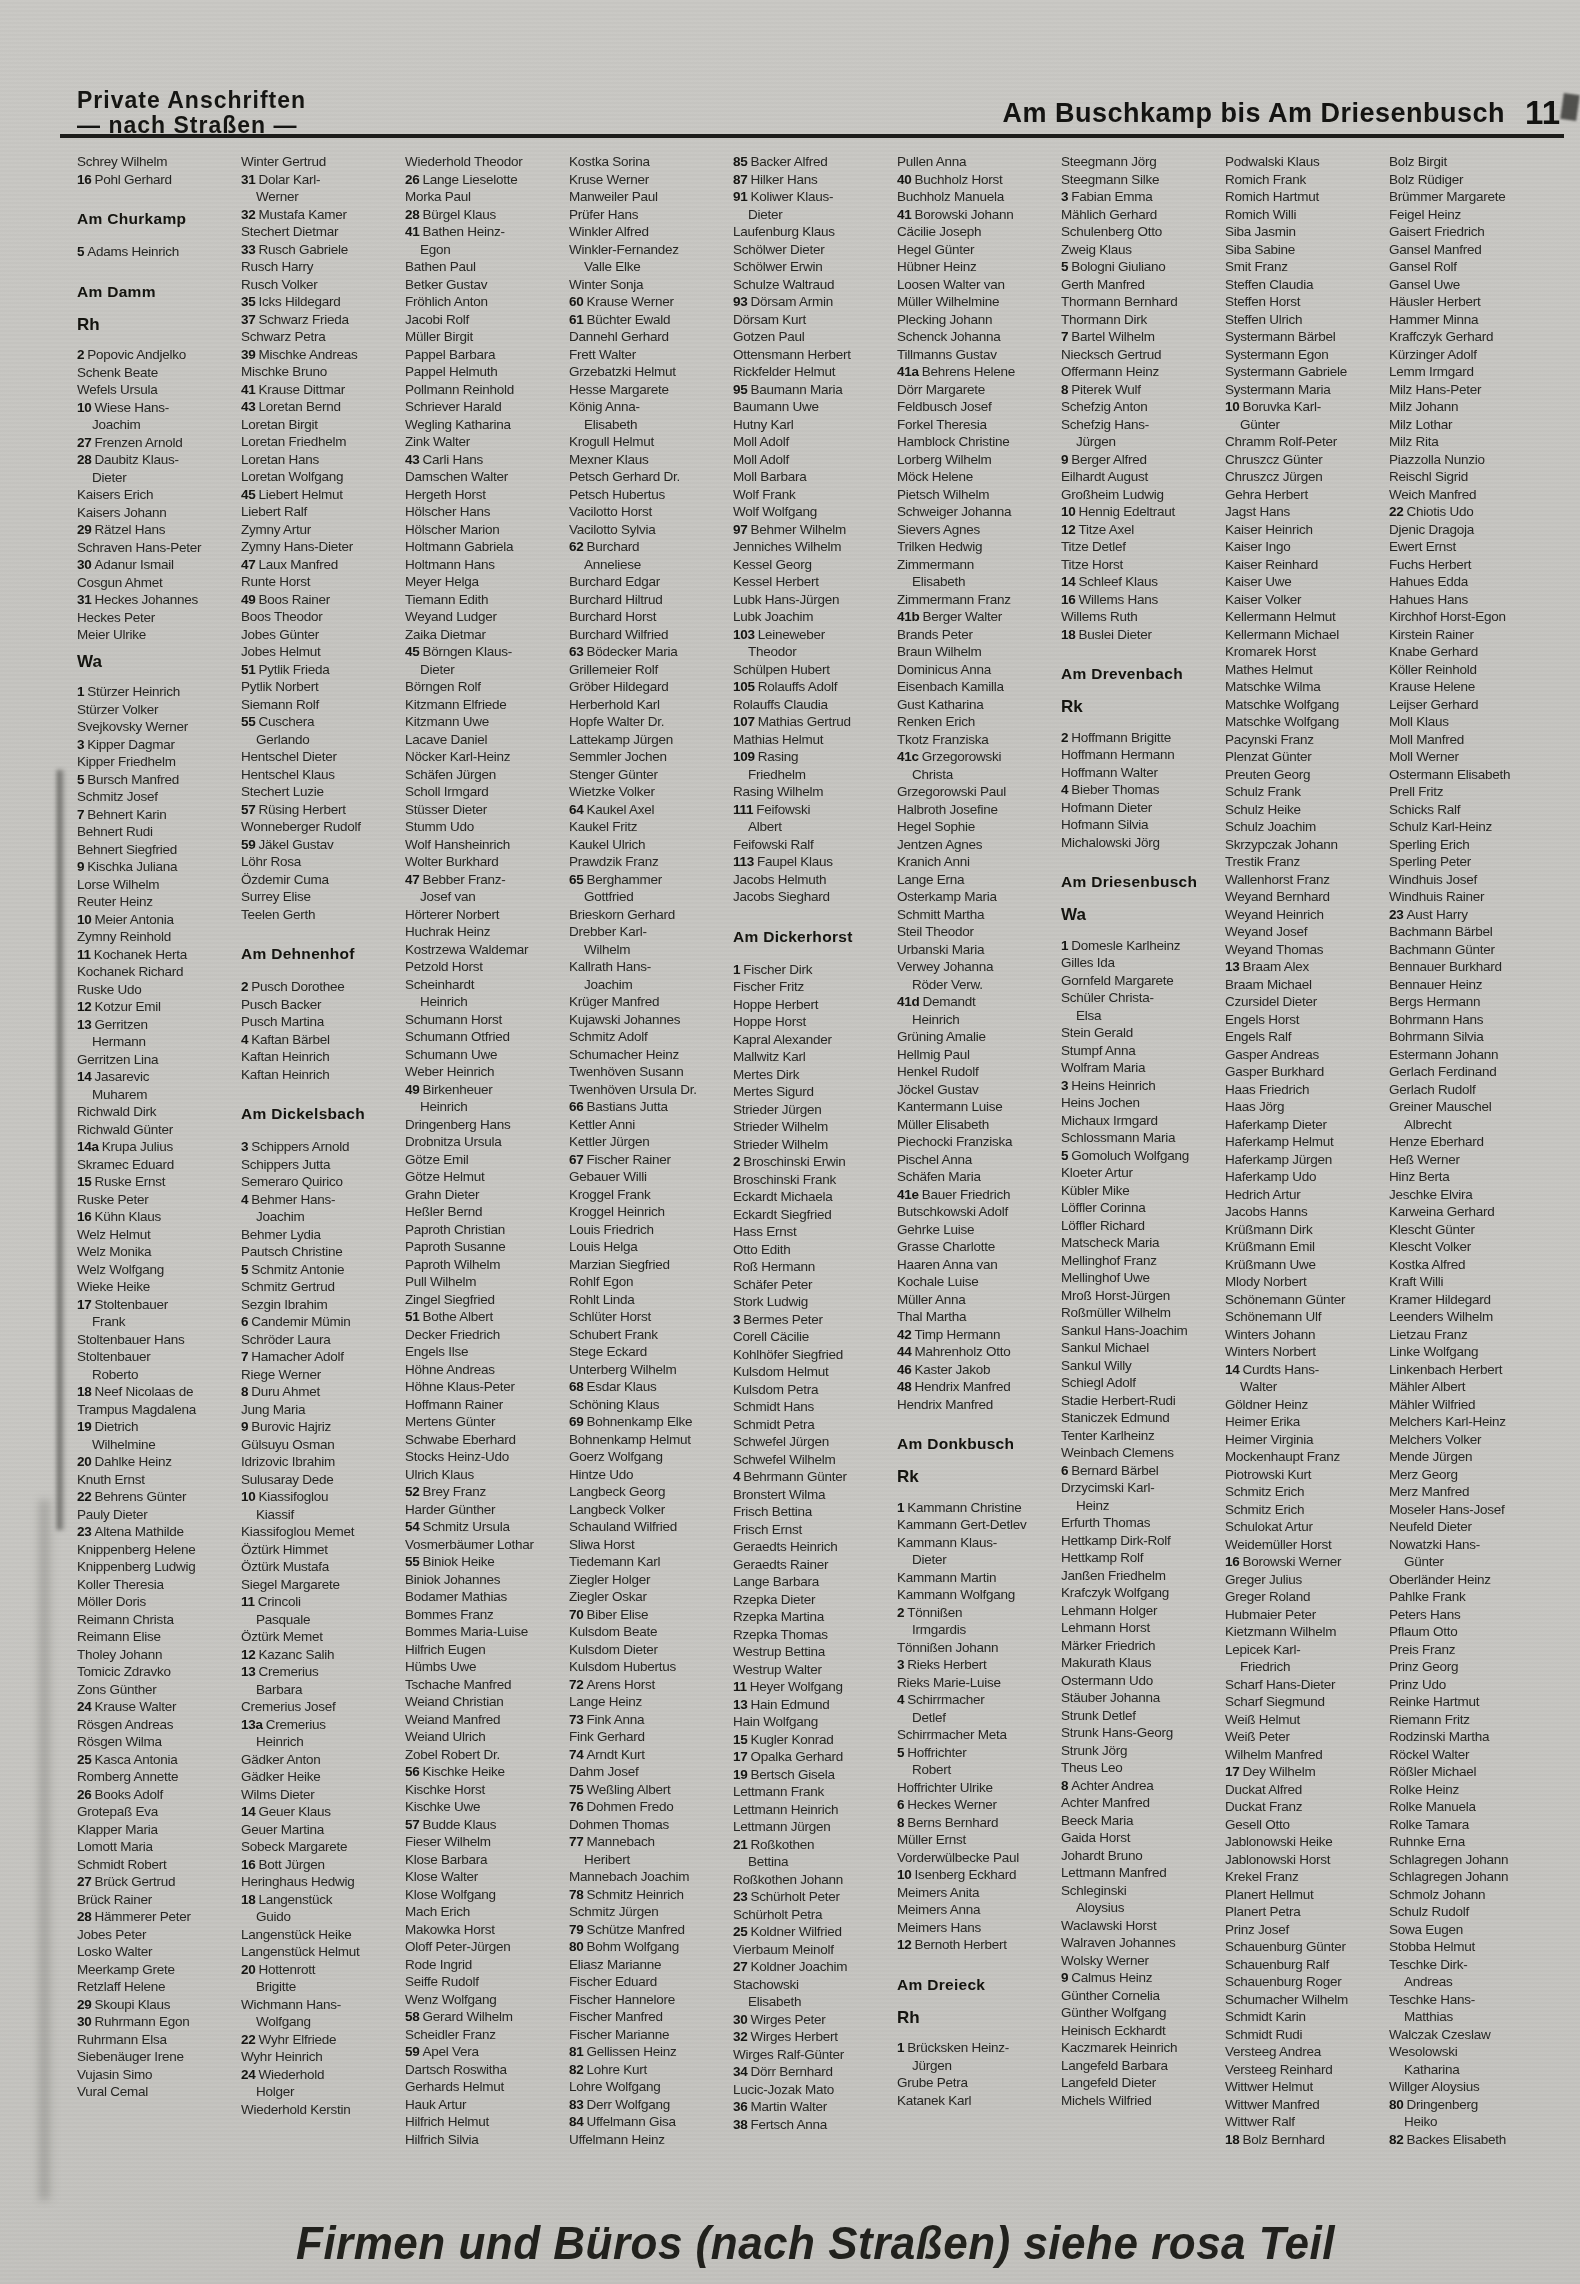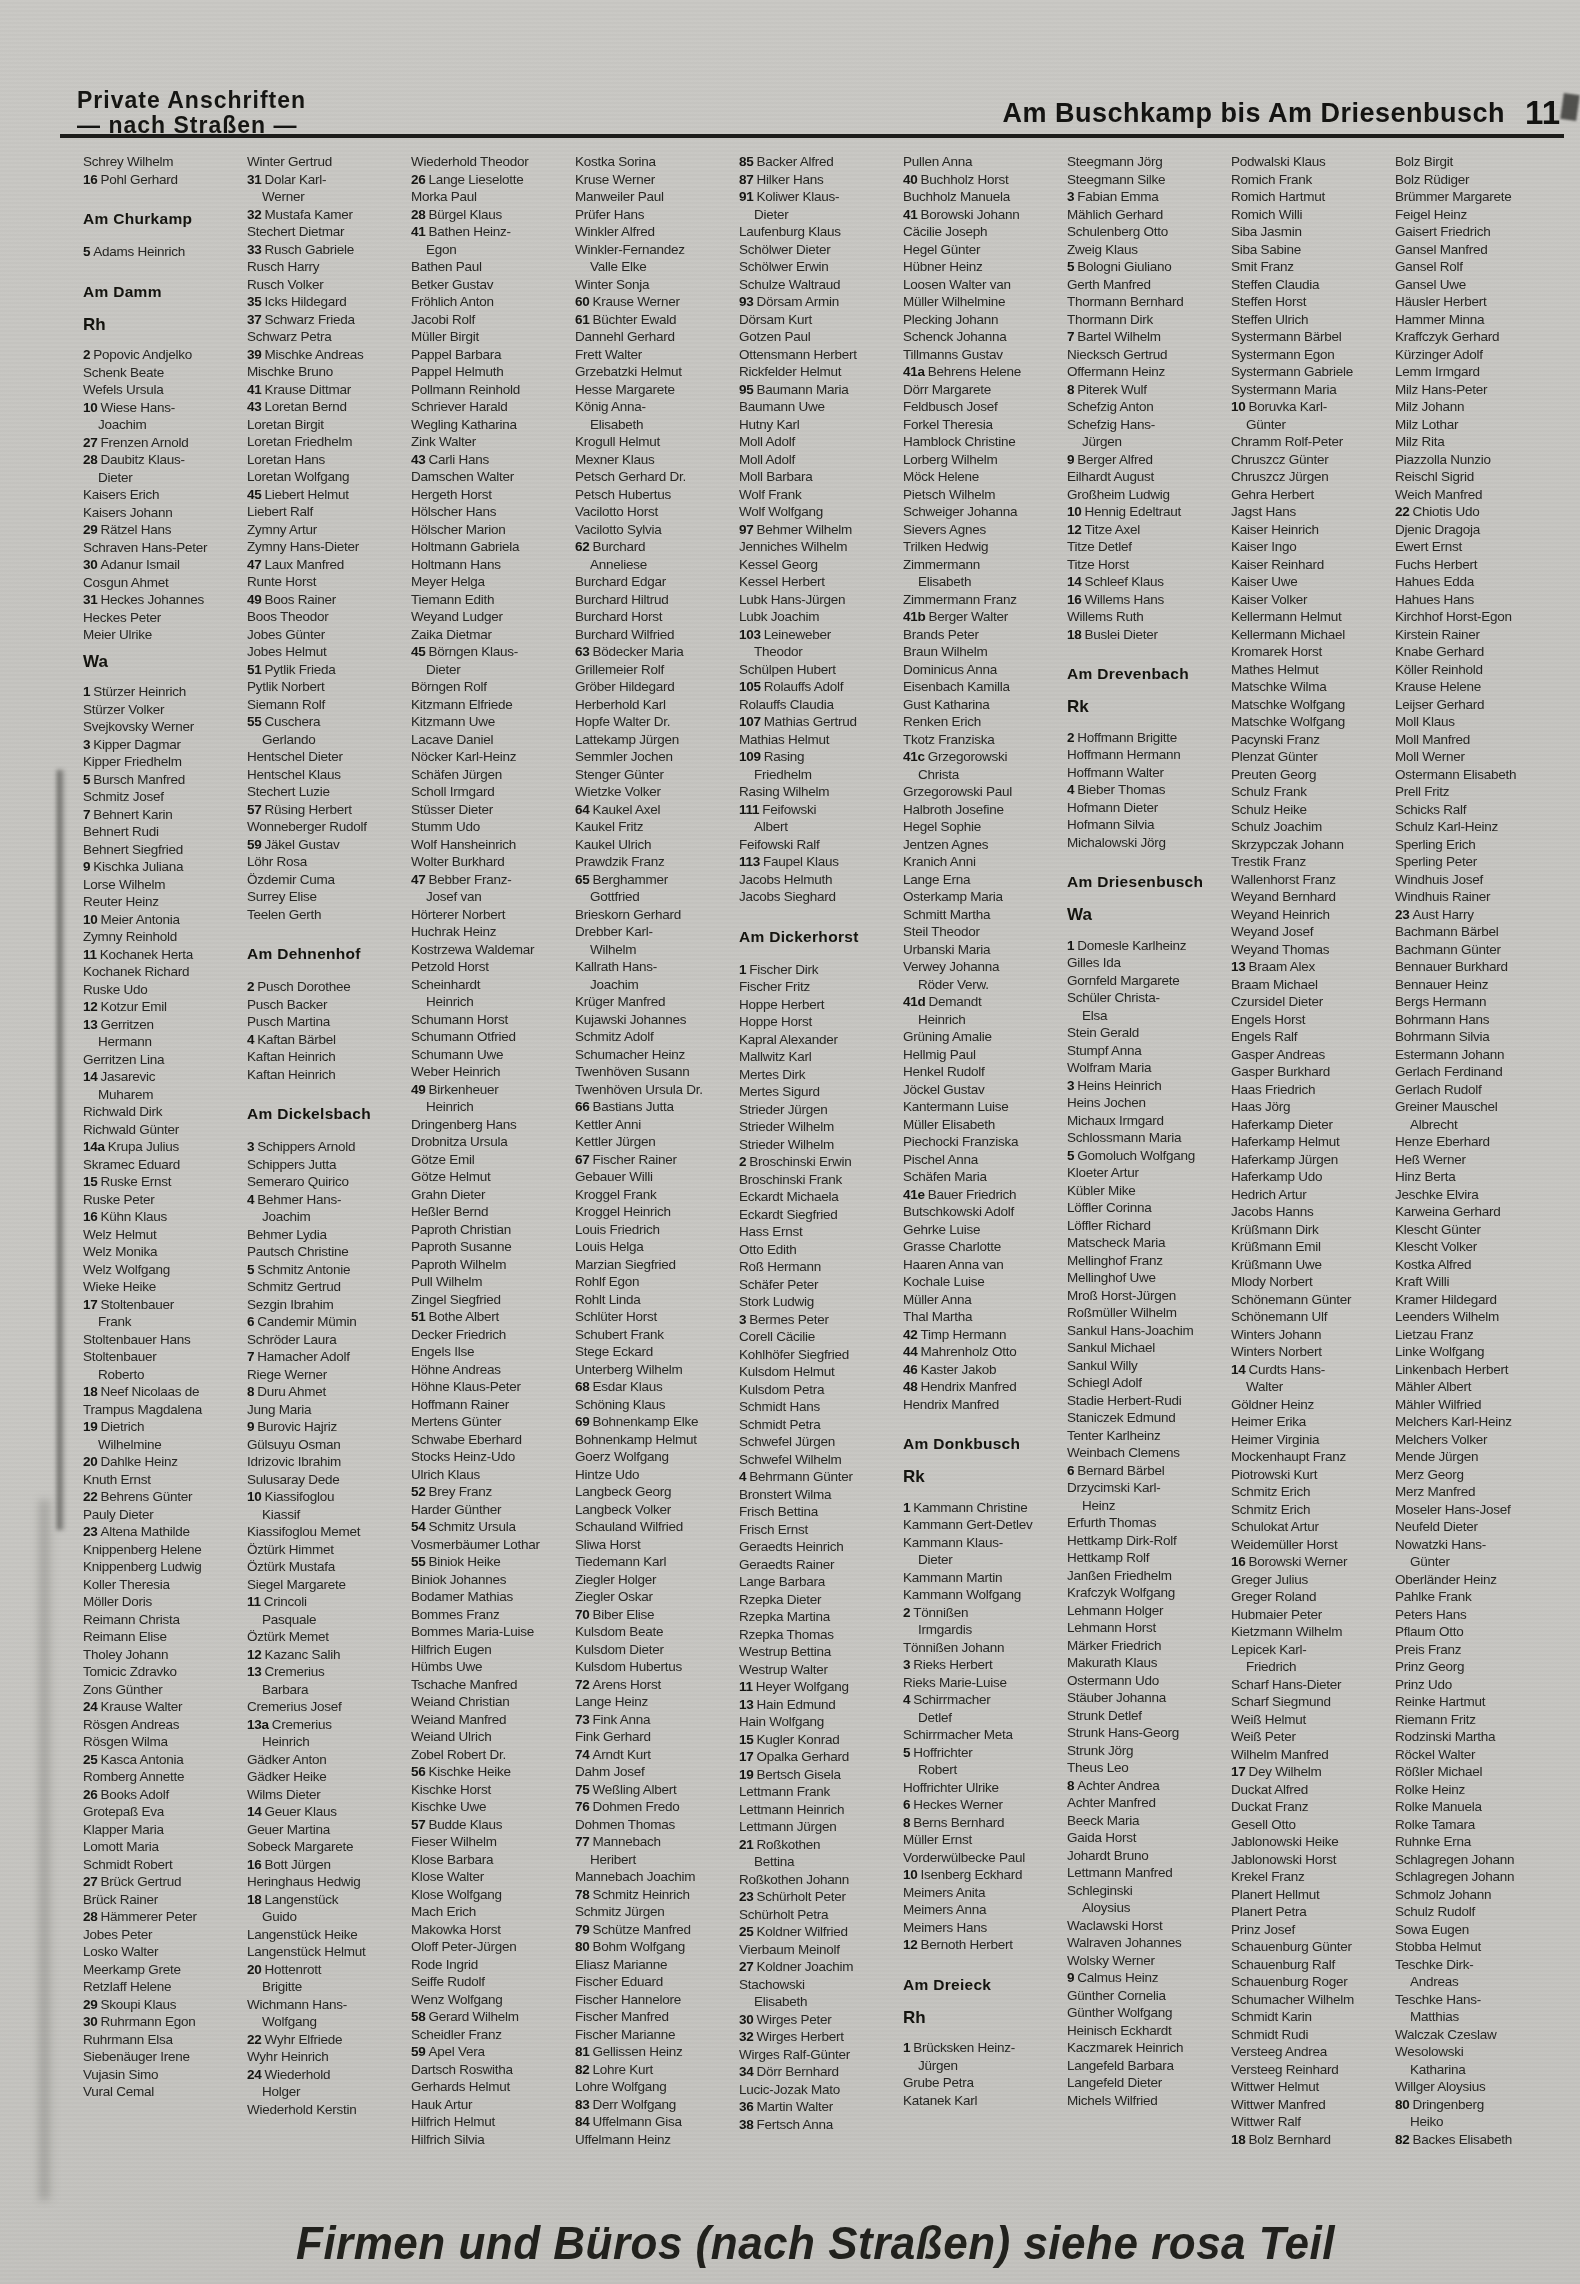--- a/index.html
+++ b/index.html
@@ -17,21 +17,21 @@
   .edge-smudge-right{position:absolute;right:2px;top:94px;width:16px;height:26px;
         background:#2a2a27;opacity:.75;transform:rotate(8deg);filter:blur(1px);}
 
   .masthead-left{position:absolute;left:77px;top:88px;color:#161613;}
   .masthead-left .l1,.masthead-left .l2{font-weight:bold;font-size:23px;line-height:25px;letter-spacing:1px;}
   .masthead-right{position:absolute;right:20px;top:94px;display:flex;align-items:center;gap:20px;color:#141412;}
   .masthead-right .range{font-weight:bold;font-size:27px;letter-spacing:0.5px;}
   .masthead-right .pageno{font-weight:bold;font-size:33px;}
   .head-rule{position:absolute;left:60px;right:16px;top:134px;height:4px;background:#1d1d1a;}
 
-  .columns{position:absolute;left:77px;top:153px;width:1486px;display:flex;margin-left:6px;}
+  .columns{position:absolute;left:77px;top:153px;width:1486px;display:flex;}
   .col{width:164px;flex:0 0 164px;font-size:13.5px;line-height:17.5px;color:#262623;}
   .entry{white-space:nowrap;letter-spacing:-0.25px;}
   .entry.indent{padding-left:15px;}
   .num{font-weight:bold;color:#151512;padding-right:3px;}
   .street-heading{font-weight:bold;color:#14140f;font-size:15.5px;line-height:18px;
                   margin:22px 0 15px;letter-spacing:0.3px;white-space:nowrap;}
   .district-code{font-weight:bold;color:#14140f;font-size:17px;margin:9px 0 13px;}
 
   .footer-notice{position:absolute;left:296px;top:2218px;width:1240px;
       font-weight:bold;font-style:italic;font-size:44px;letter-spacing:0.5px;

